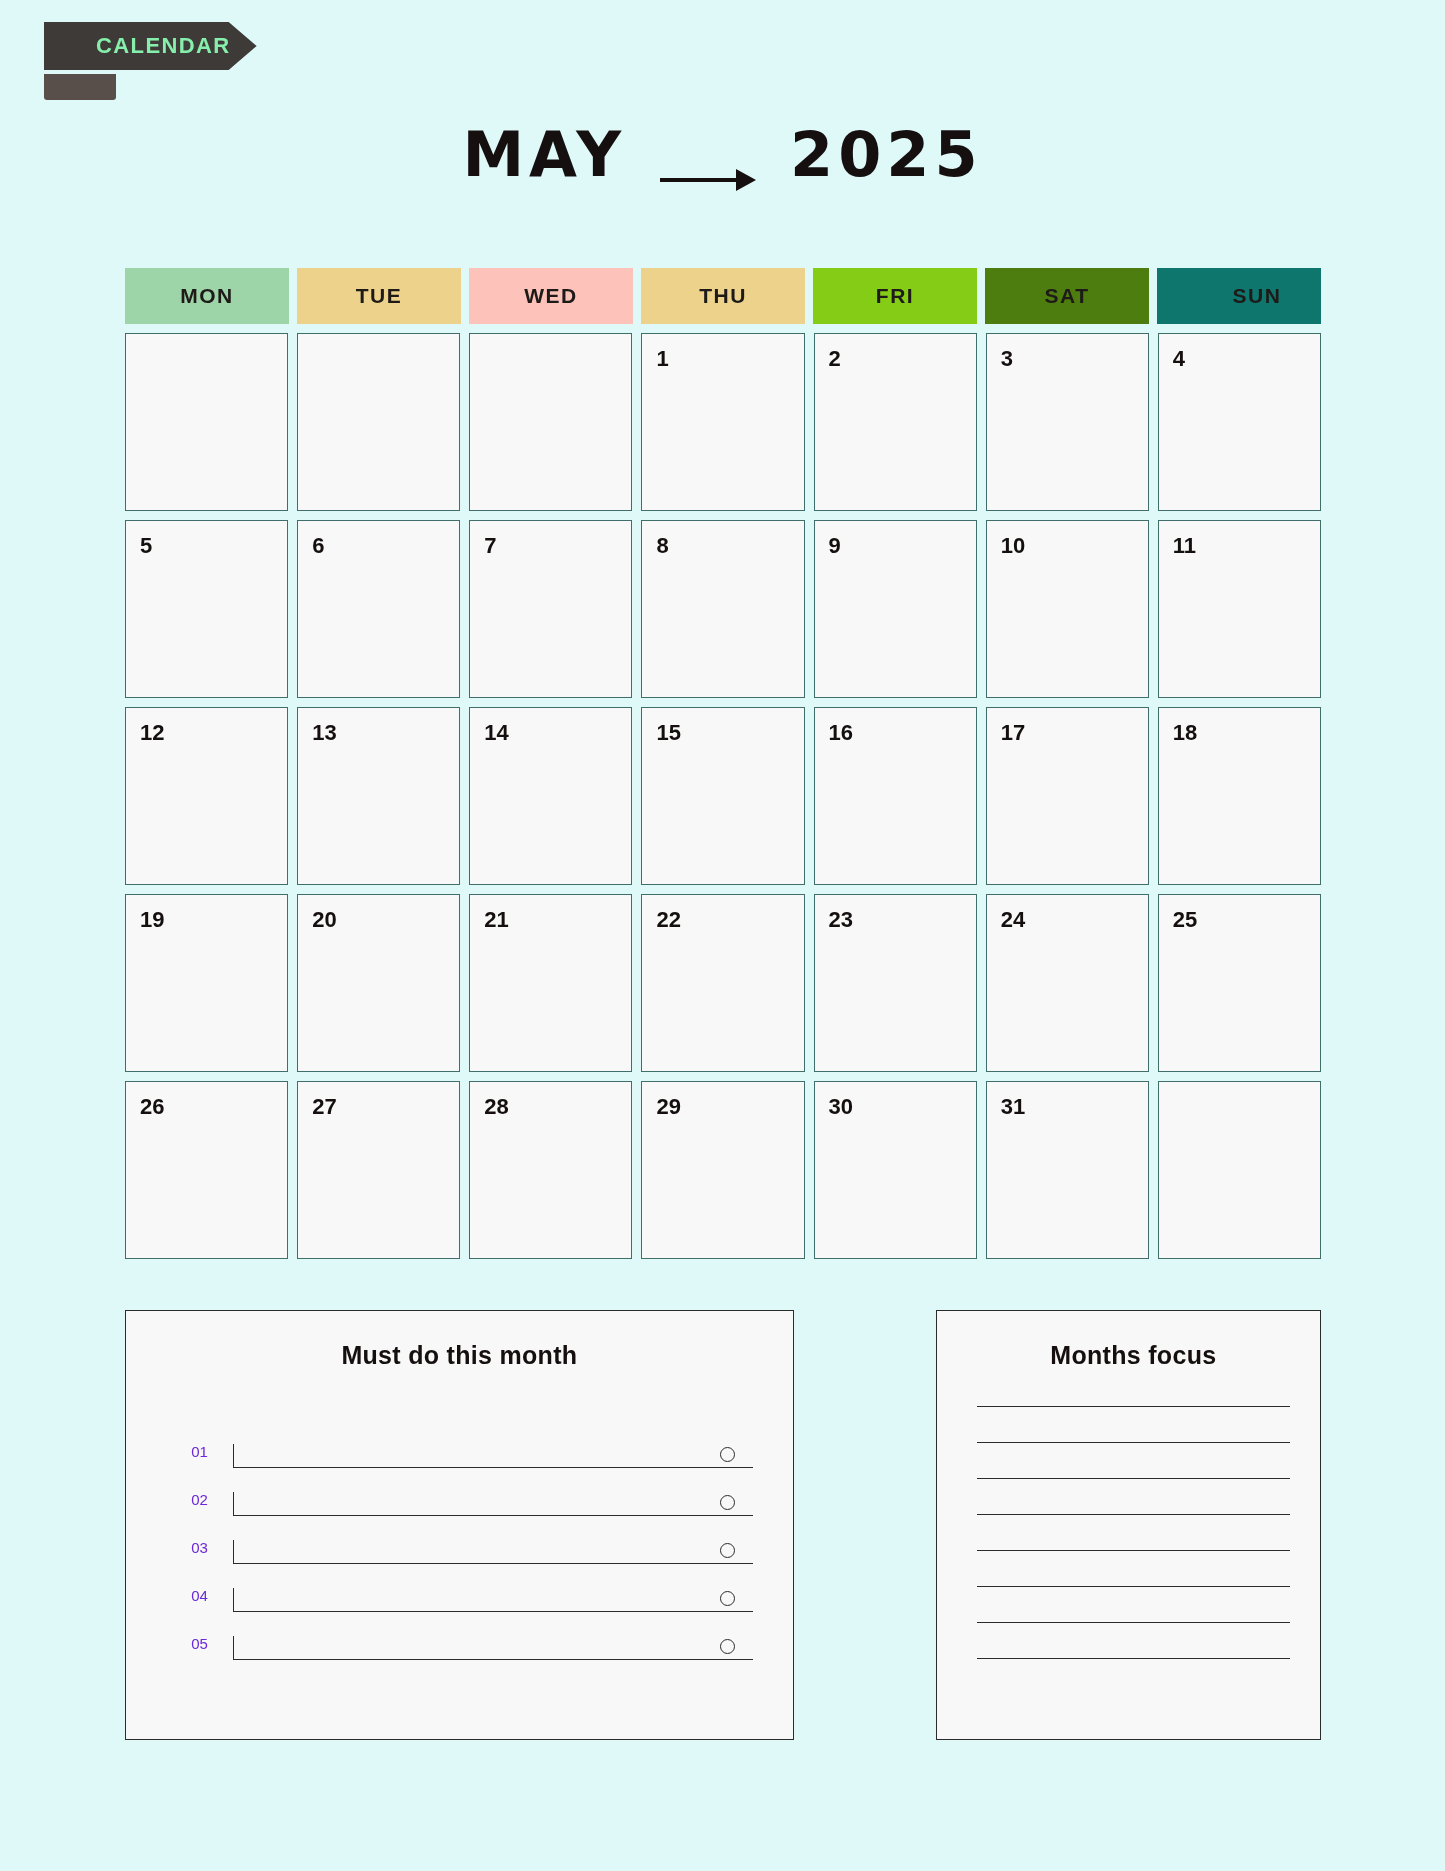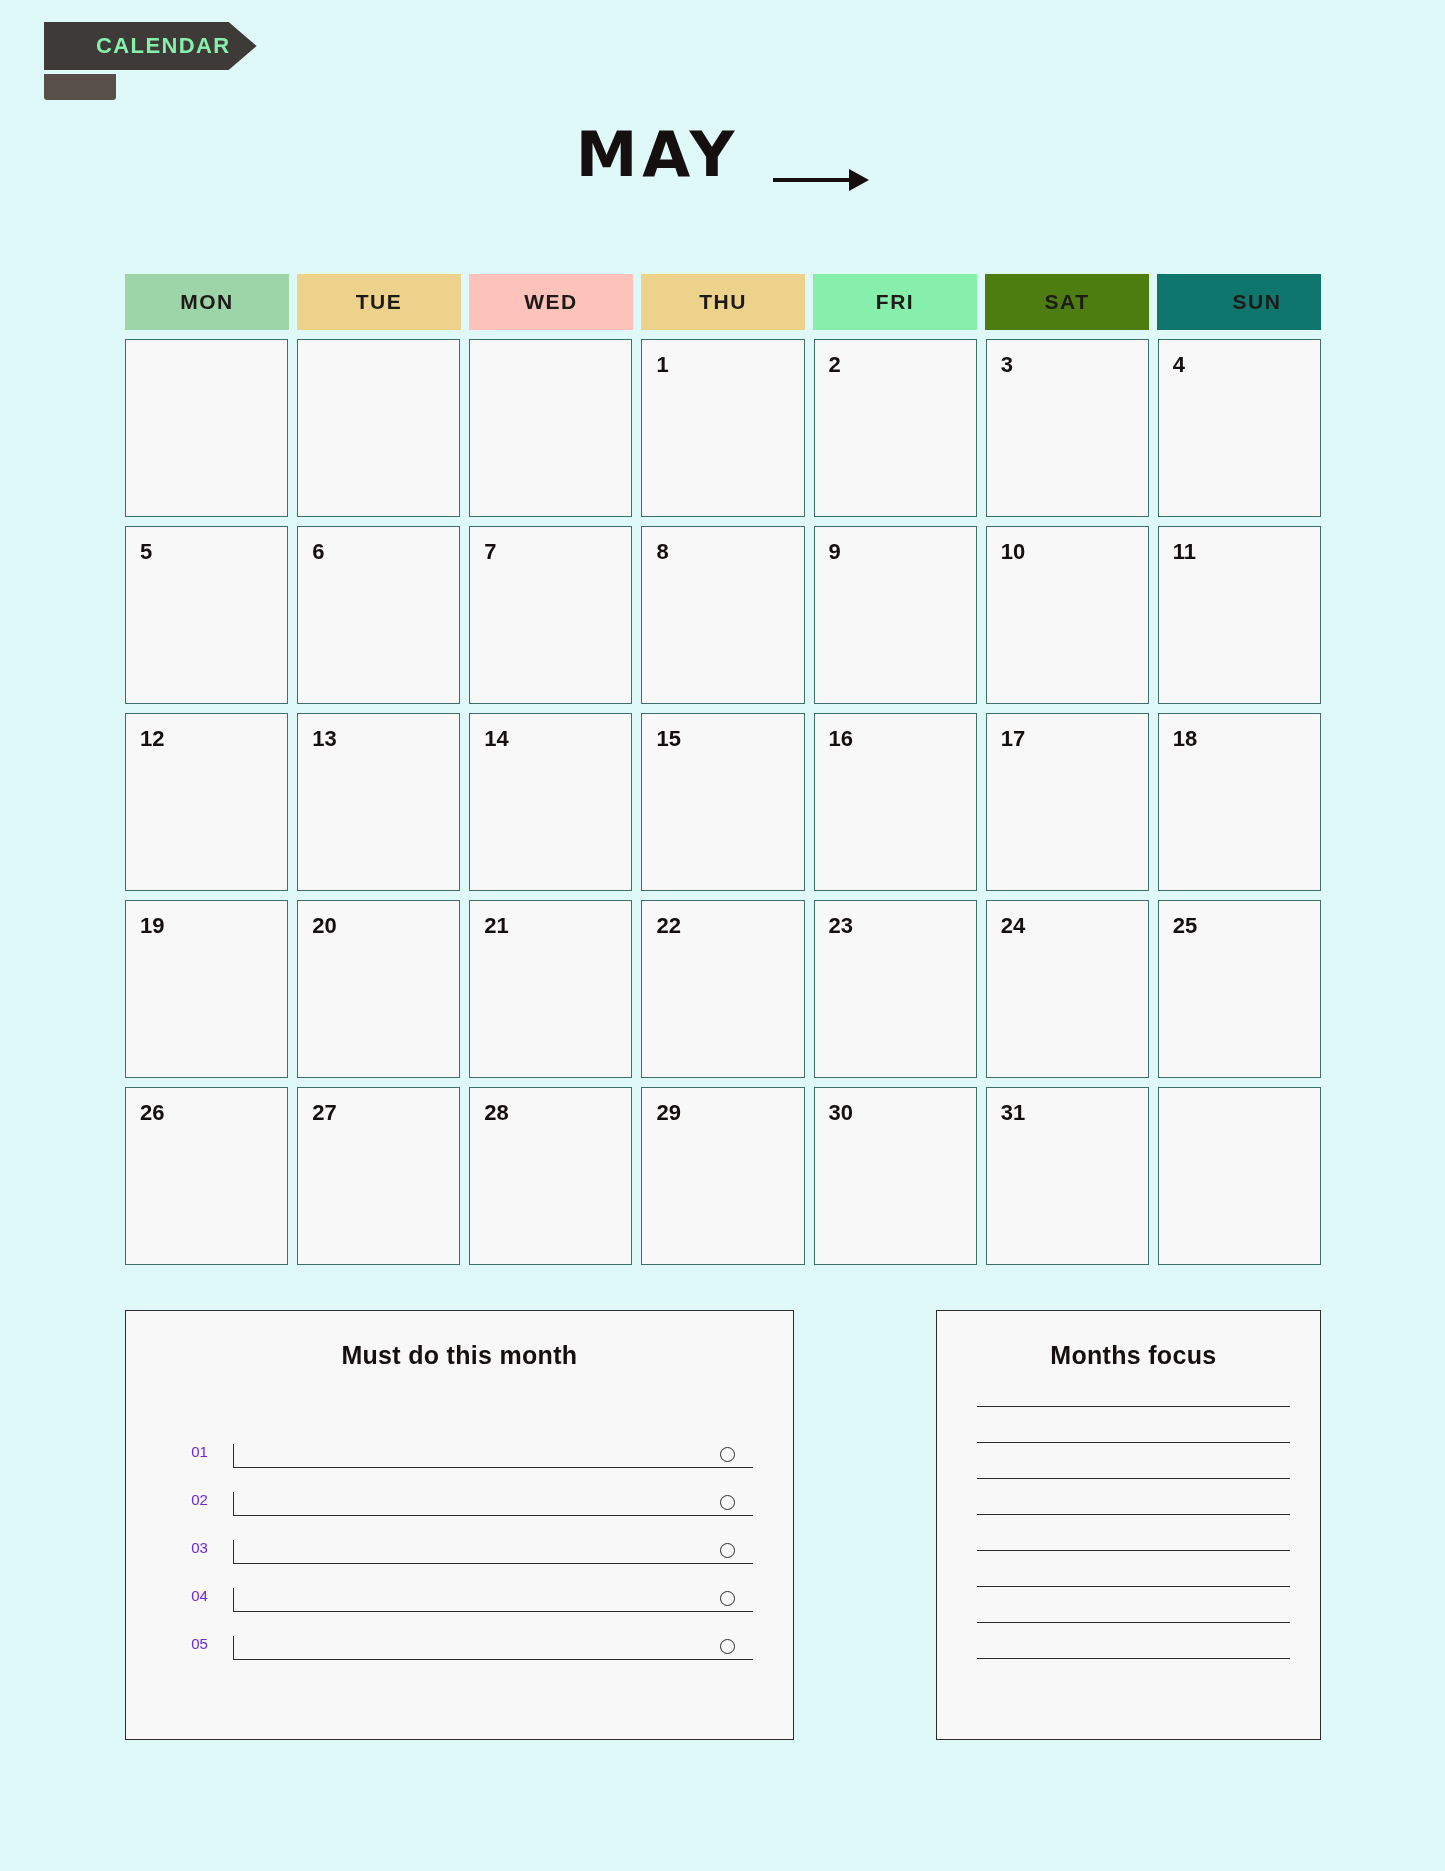--- a/index.html
+++ b/index.html
@@ -82,21 +82,21 @@
     width: 0; height: 0;
     border-top: 11px solid transparent;
     border-bottom: 11px solid transparent;
     border-left: 20px solid #15100f;
   }
 
   
   .cal {
     position: absolute;
     left: 125px;
-    top: 274px;
+    top: 268px;
     width: 1196px;
   }
   .dow-row {
     display: grid;
     grid-template-columns: repeat(7, 1fr);
     gap: 8px;
   }
   .dow {
     height: 56px;
     display: flex;
@@ -216,37 +216,38 @@
     <span class="ribbon-label">CALENDAR</span>
   </div>
 </div>
 
 <div class="title-row">
   <span class="title-month">MAY</span>
   <span class="title-arrow">
     <span class="shaft"></span>
       <span class="head"></span>
   </span>
+  <span class="title-year">2025</span>
 </div>
 
 <div class="cal">
   <div class="dow-row">
     <div class="dow" style="background: rgb(158, 213, 168);">
         <span>MON</span>
       </div>
     <div class="dow" style="background: rgb(236, 210, 139);">
         <span>TUE</span>
       </div>
     <div class="dow" style="background: rgb(253, 195, 187);">
         <span>WED</span>
       </div>
     <div class="dow" style="background: rgb(236, 210, 139);">
         <span>THU</span>
       </div>
-    <div class="dow" style="background: #86efac;">
+    <div class="dow" style="background: #84cc16;">
         <span>FRI</span>
       </div>
     <div class="dow" style="background: #4d7c0f;">
         <span>SAT</span>
       </div>
     <div class="dow" style="background: #0f766e; padding-left: 36px;">
         <span>SUN</span>
       </div>
   </div>
 

